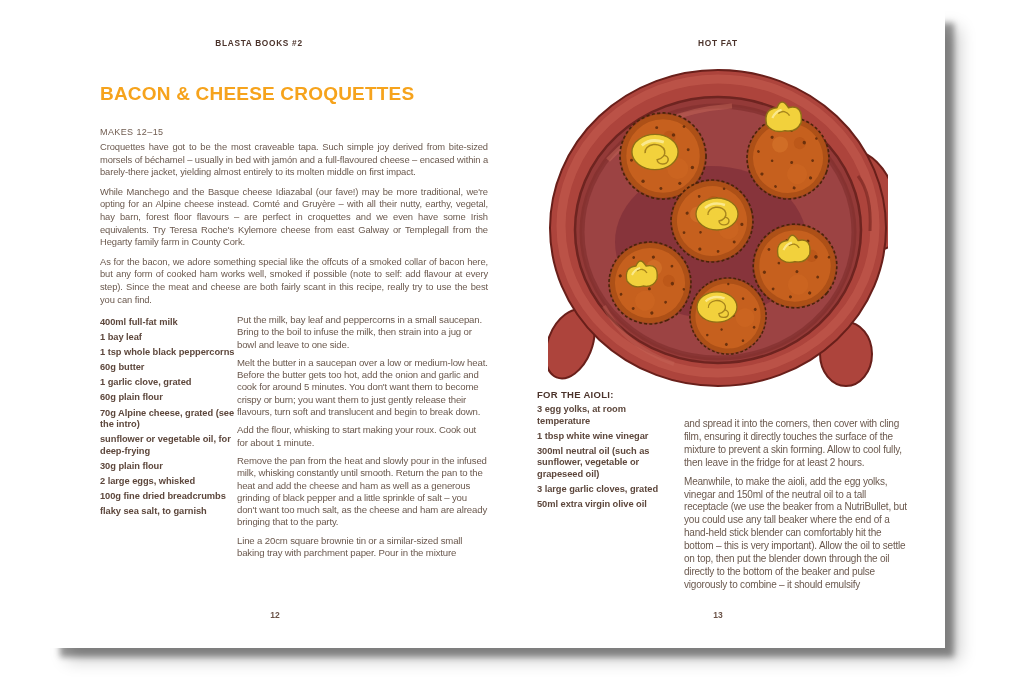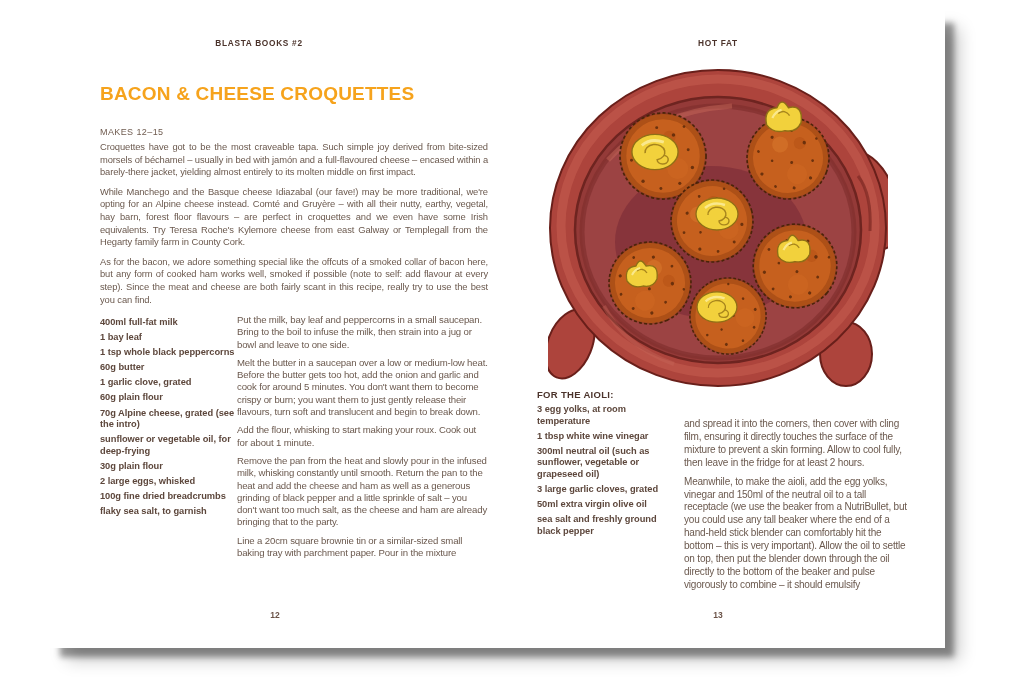--- a/index.html
+++ b/index.html
@@ -141,21 +141,20 @@
       </svg>
 
       <div class="abs aioli-head" style="left:492px;top:381px;width:150px;">FOR THE AIOLI:</div>
 
       <div class="abs ing" style="left:492px;top:396px;width:132px;height:160px;overflow:hidden;">
         <p>3 egg yolks, at room temperature</p>
         <p>1 tbsp white wine vinegar</p>
         <p>300ml neutral oil (such as sunflower, vegetable or grapeseed oil)</p>
         <p>3 large garlic cloves, grated</p>
         <p>50ml extra virgin olive oil</p>
-        <p>sea salt and freshly ground black pepper</p>
       </div>
 
       <div class="abs method2" style="left:639px;top:410px;width:226px;height:186px;overflow:hidden;">
         <p>and spread it into the corners, then cover with cling film, ensuring it directly touches the surface of the mixture to prevent a skin forming. Allow to cool fully, then leave in the fridge for at least 2 hours.</p>
         <p>Meanwhile, to make the aioli, add the egg yolks, vinegar and 150ml of the neutral oil to a tall receptacle (we use the beaker from a NutriBullet, but you could use any tall beaker where the end of a hand-held stick blender can comfortably hit the bottom – this is very important). Allow the oil to settle on top, then put the blender down through the oil directly to the bottom of the beaker and pulse vigorously to combine – it should emulsify</p>
       </div>
 
       <div class="abs pagenum" style="left:623px;top:602px;width:100px;">13</div>
     </div>
 

